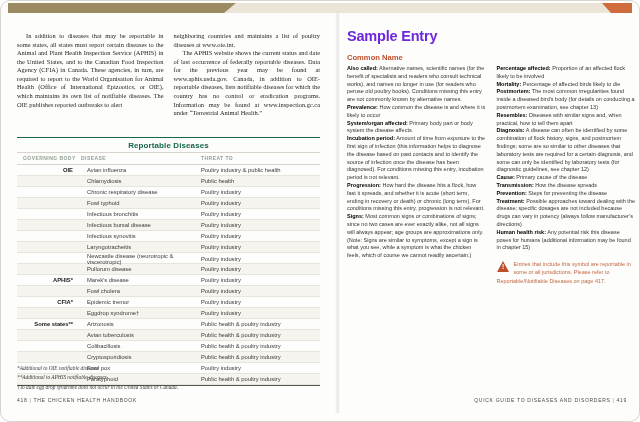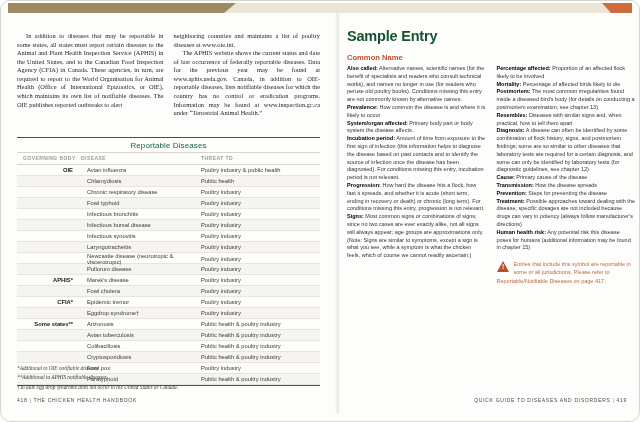--- a/index.html
+++ b/index.html
@@ -19,21 +19,21 @@
 
   
   .intro { position:absolute; left:16px; top:31px; width:303px; display:flex; gap:10px;
     font-family:"Liberation Serif", serif; font-size:6.4px; line-height:1.34; color:#262626; text-align:justify; }
   .intro .col { flex:1; }
   .intro p { margin:0; }
   .indent { text-indent:9px; }
 
   
   .tbl { position:absolute; left:16px; top:136px; width:303px; }
-  .tbl-title { border-top:1.6px solid #17654a; text-align:center; color:#17654a; font-weight:normal;
+  .tbl-title { border-top:1.6px solid #17654a; text-align:center; color:#17654a; font-weight:bold;
     font-size:8px; padding:2.5px 0 2px; letter-spacing:.1px; }
   .tbl-head { display:grid; grid-template-columns:64px 120px 1fr; align-items:center;
     border-top:1px solid #d8d4c9; border-bottom:1px solid #d8d4c9;
     color:#93a095; font-size:5px; font-weight:bold; letter-spacing:.45px; padding:2.5px 0; }
   .tbl-head .th1 { padding-left:6px; }
   .tbl-rows { border-bottom:1.6px solid #4e584e; }
   .tbl-row { display:grid; grid-template-columns:64px 120px 1fr; align-items:center;
     height:10px; border-bottom:.5px solid #e8e4db; font-size:5.8px; color:#3a3a3a; }
   .tbl-row.alt { background:#f6f4ee; }
   .cell-body { text-align:right; padding-right:8px; font-weight:bold; color:#181818; }
@@ -43,21 +43,21 @@
     font-style:italic; font-size:5.3px; color:#3c3c3c; line-height:1.5; }
   .footnotes p { margin:0 0 1.5px 0; }
 
   .footer { position:absolute; top:396px; font-size:5px; letter-spacing:.7px; color:#4a4a4a; }
   .footer-left { left:16px; }
   .footer-right { right:12px; text-align:right; }
   .footer .sep { margin:0 2px; color:#8a8a8a; }
 
   
   .rp { position:absolute; left:346px; top:27px; width:288px; }
-  .rp-title { font-size:14.5px; font-weight:bold; color:#14532d; letter-spacing:-.2px; }
+  .rp-title { font-size:14.5px; font-weight:bold; color:#6d28d9; letter-spacing:-.2px; }
   .rp-sub { margin-top:9px; font-size:7.6px; font-weight:bold; color:#bf4e2b; }
   .rp-cols { display:flex; gap:11px; margin-top:3px; }
   .rp-col { flex:1; font-size:5.5px; line-height:1.42; color:#333; }
   .rp-col p { margin:0; }
   .rp-col b { color:#000; }
 
   .note { margin-top:8px; color:#c16a42; font-size:5.5px; line-height:1.5; }
   .note-icon { float:left; position:relative; width:13px; height:11px; margin:1px 4px 0 0; }
   .note-icon::before { content:""; position:absolute; left:0; top:0;
     border-left:6.5px solid transparent; border-right:6.5px solid transparent;

